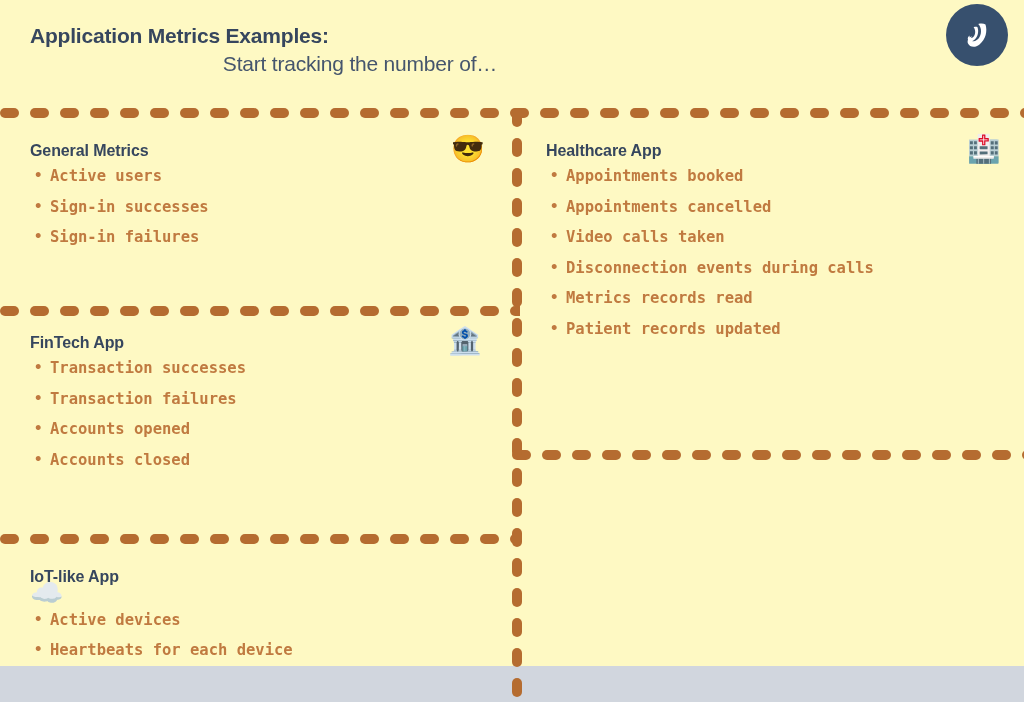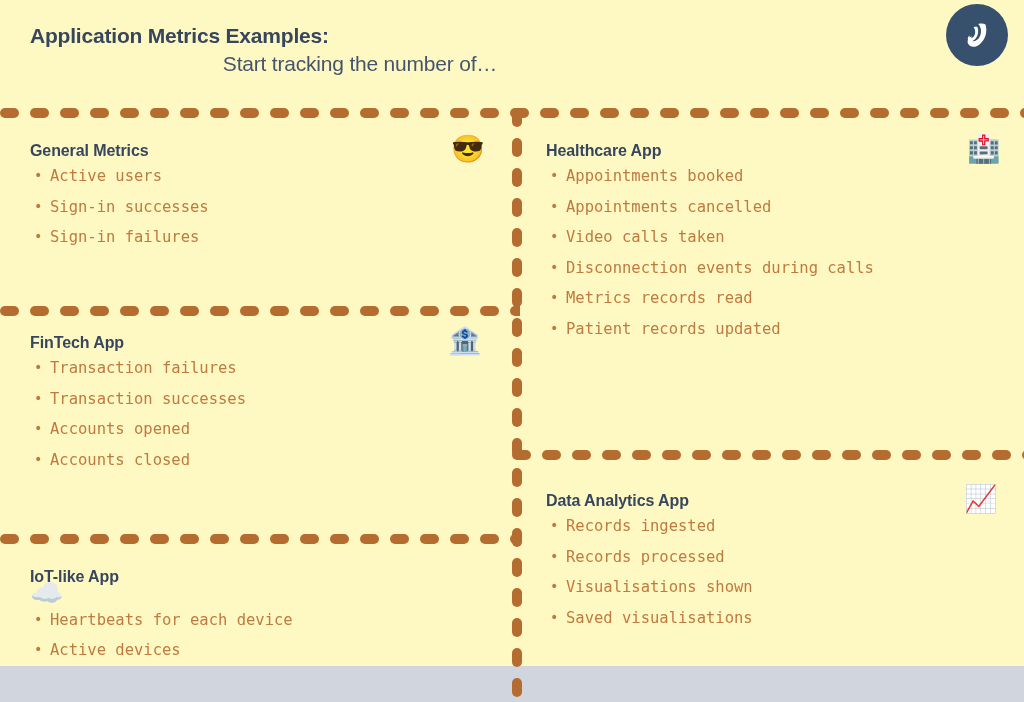--- a/index.html
+++ b/index.html
@@ -117,20 +117,21 @@
   }
   .metric-list li {
     font-family: "DejaVu Sans Mono", monospace;
     font-size: 15.5px;
     color: #c07a40;
     line-height: 1;
     padding: 0 0 0 20px;
     position: relative;
     margin-bottom: 15px;
     white-space: nowrap;
+    font-weight: bold;
   }
   .metric-list li::before {
     content: "\2022";
     position: absolute;
     left: 4px;
     top: -1px;
     color: #c07a40;
     font-size: 14px;
   }
 
@@ -295,59 +296,47 @@
       <li>Sign-in failures</li>
     </ul>
   </div>
 
   <div class="panel" id="panel-fintech">
     <div class="panel-head">
       <div class="panel-title">FinTech App</div>
       <div class="panel-emoji">🏦</div>
     </div>
     <ul class="metric-list">
+      <li>Transaction successes</li>
       <li>Transaction failures</li>
-      <li>Transaction successes</li>
       <li>Accounts opened</li>
       <li>Accounts closed</li>
     </ul>
   </div>
 
   <div class="panel" id="panel-iot">
     <div class="panel-head">
       <div class="panel-title">IoT-like App</div>
       <div class="panel-emoji">☁️</div>
     </div>
     <ul class="metric-list">
+      <li>Active devices</li>
       <li>Heartbeats for each device</li>
-      <li>Active devices</li>
     </ul>
   </div>
 
   <div class="panel" id="panel-health">
     <div class="panel-head">
       <div class="panel-title">Healthcare App</div>
       <div class="panel-emoji">🏥</div>
     </div>
     <ul class="metric-list">
       <li>Appointments booked</li>
       <li>Appointments cancelled</li>
       <li>Video calls taken</li>
       <li>Disconnection events during calls</li>
       <li>Metrics records read</li>
       <li>Patient records updated</li>
     </ul>
   </div>
 
-  <div class="panel" id="panel-analytics">
-    <div class="panel-head">
-      <div class="panel-title">Data Analytics App</div>
-      <div class="panel-emoji">📈</div>
-    </div>
-    <ul class="metric-list">
-      <li>Records ingested</li>
-      <li>Records processed</li>
-      <li>Visualisations shown</li>
-      <li>Saved visualisations</li>
-    </ul>
-  </div>
 
 </div>
 
 </body></html>

